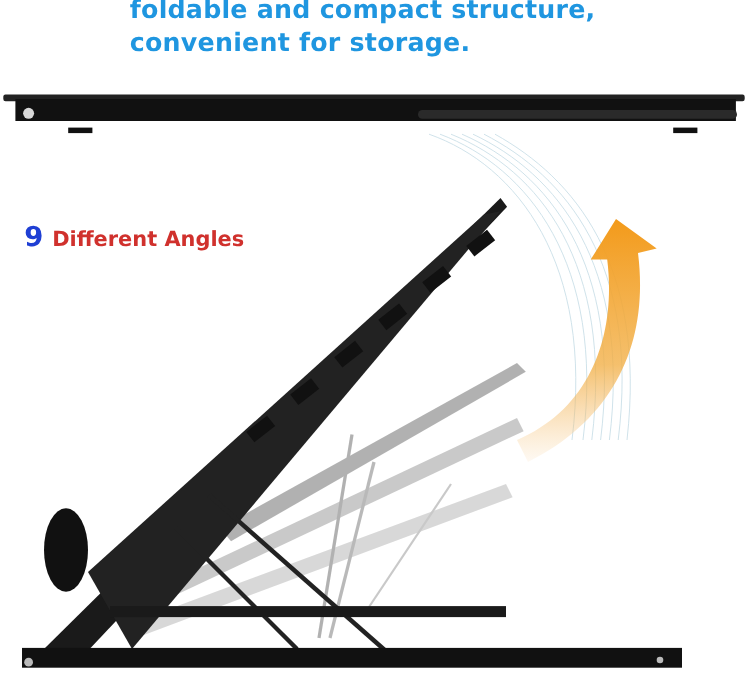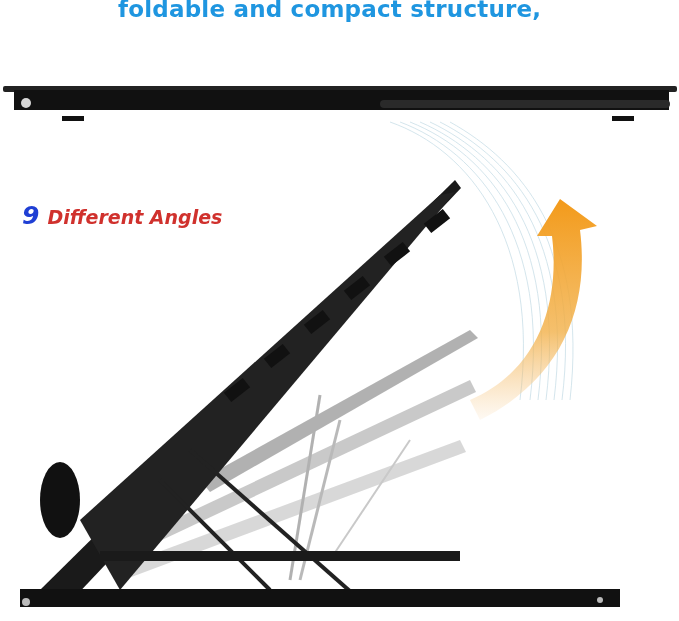--- a/index.html
+++ b/index.html
@@ -1,28 +1,29 @@
 <!DOCTYPE html>
 <html><head>
   <meta charset="utf-8">
   <style>
     html, body { margin: 0; padding: 0; background: #ffffff; }
     body { width: 679px; height: 621px; position: relative; overflow: hidden; font-family: "DejaVu Sans", sans-serif; }
     .headline { position: absolute; left: 118px; top: -6px; color: #1f96e0; font-weight: bold; font-size: 23px; line-height: 30px; letter-spacing: 0.2px; }
     .headline div { white-space: nowrap; }
     .angles { position: absolute; left: 22px; top: 201px; font-weight: bold; font-size: 19px; line-height: 30px; color: #d0312d; }
     .angles .num { color: #1f3fd4; font-size: 25px; margin-right: 8px; }
-    .angles div { white-space: nowrap; font-style: italic; }
+    .angles div { white-space: nowrap; }
     svg.art { position: absolute; left: 0; top: 0; }
   </style>
 </head>
 <body>
 
 <div class="headline">
   <div>foldable and compact structure,</div>
+  <div>convenient for storage.</div>
 </div>
 
 <svg class="art" width="679" height="621" viewBox="0 0 679 621">
   <defs>
     <linearGradient id="arrowGrad" x1="0" y1="1" x2="0" y2="0">
       <stop offset="0" stop-color="#f6c684" stop-opacity="0.1"></stop>
       <stop offset="0.4" stop-color="#f2b048" stop-opacity="0.8"></stop>
       <stop offset="1" stop-color="#f39a1a"></stop>
     </linearGradient>
   </defs>

